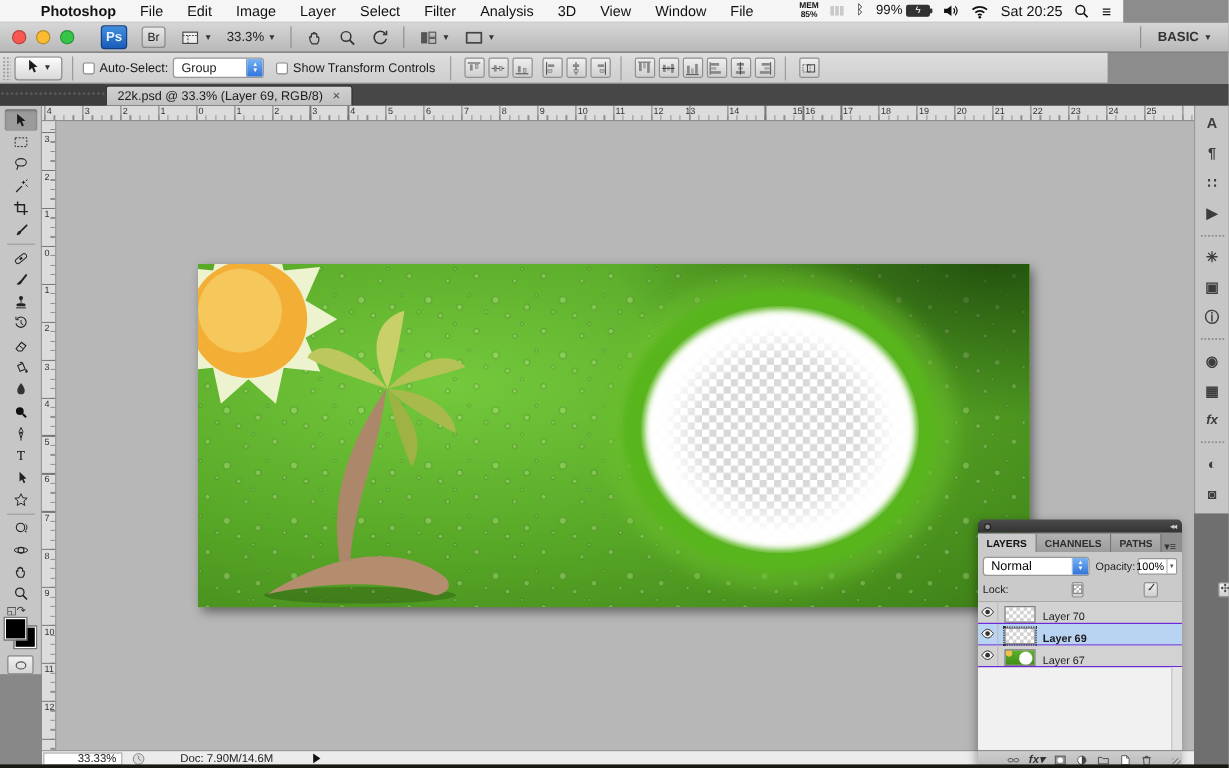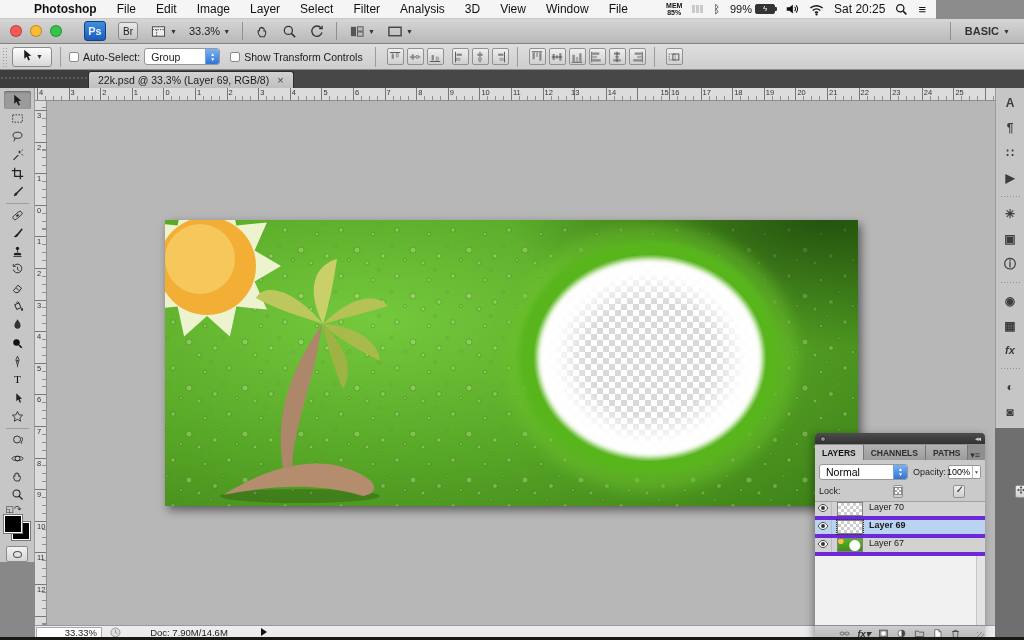--- a/index.html
+++ b/index.html
@@ -41,21 +41,21 @@
     display:flex; align-items:center; justify-content:center; padding:0 3px; }
   .bar-group { display:flex; align-items:center; margin-left:12px; gap:3px; color:#333; }
   .caret { font-size:7px; color:#333; }
   .zoom-val { font-size:11px; color:#222; }
   .bar-sep { width:1px; height:18px; background:#909090; margin-left:12px; }
   .tool-ico svg { display:block; }
   #workspace-switcher { margin-left:auto; margin-right:14px; display:flex; align-items:center; gap:4px;
     font-size:11px; font-weight:bold; color:#333; border-left:1px solid #909090; padding-left:14px; height:18px; }
 
   
-  #optionsbar { position:absolute; top:44px; left:0; width:1024px; height:26px;
+  #optionsbar { position:absolute; top:44px; left:0; width:923px; height:26px;
     background:linear-gradient(#dedede,#cecece); border-bottom:1px solid #8d8d8d;
     display:flex; align-items:center; font-size:10.5px; color:#1a1a1a; z-index:48; }
   .grip { width:7px; height:20px; margin:0 3px 0 2px;
     background-image:radial-gradient(#9a9a9a 35%, transparent 36%); background-size:3px 3px; }
   #tool-preset { width:40px; height:20px; background:linear-gradient(#fdfdfd,#d8d8d8);
     border:1px solid #8a8a8a; border-radius:3px; display:flex; align-items:center; justify-content:center; gap:2px; }
   .opt-sep { width:1px; height:20px; background:#9b9b9b; margin:0 8px; }
   .cb { width:10px; height:10px; border:1px solid #8a8a8a; background:#fff; border-radius:2px; margin-right:4px; }
   .opt-label { margin-right:4px; }
   .select { position:relative; height:17px; background:#fff; border:1px solid #979797; border-radius:3px;
@@ -159,21 +159,21 @@
     display:flex; align-items:center; justify-content:flex-end; padding-right:10px; }
   .val-box .vb-btn { position:absolute; right:0; top:0; width:8px; height:100%; border-left:1px solid #bbb;
     font-size:5px; color:#555; display:flex; align-items:center; justify-content:center; }
   .lock-btn { width:14px; height:13px; margin-left:2px; background:linear-gradient(#efefef,#cfcfcf);
     border:1px solid #919191; border-radius:2px; display:flex; align-items:center; justify-content:center; }
   .lock-checker { width:8px; height:8px;
     background-image:linear-gradient(45deg,#aaa 25%,transparent 25%,transparent 75%,#aaa 75%),
                      linear-gradient(45deg,#aaa 25%,#fff 25%,#fff 75%,#aaa 75%);
     background-size:4px 4px; background-position:0 0,2px 2px; border:1px solid #888; }
   #layer-list { flex:1; background:#f1f1f1; position:relative; overflow:hidden; }
-  .layer-row { height:18px; display:flex; align-items:flex-start; background:#d2d2d2; border-bottom:4px solid #6d28d9; }
+  .layer-row { height:18px; display:flex; align-items:flex-end; background:#d2d2d2; border-bottom:1px solid #6d28d9; }
   .layer-row.selected { background:#b9d3f2; }
   .eye-cell { width:17px; height:100%; border-right:1px solid #bcbcbc; display:flex; align-items:center; justify-content:center; }
   .thumb { width:26px; height:14px; margin:0 6px 0 5px; border:1px solid #808080; }
   .thumb.checker, .thumb.checker-selected {
     background-image:linear-gradient(45deg,#cfcfcf 25%,transparent 25%,transparent 75%,#cfcfcf 75%),
                      linear-gradient(45deg,#cfcfcf 25%,#fff 25%,#fff 75%,#cfcfcf 75%);
     background-size:6px 6px; background-position:0 0,3px 3px; }
   .thumb.checker-selected { outline:1px dotted #333; }
   .thumb.green { background:radial-gradient(circle 6px at 70% 55%, #fff 0 5px, transparent 6px),
                  radial-gradient(circle 3px at 12% 20%, #f2c14e 0 2.5px, transparent 3px),

